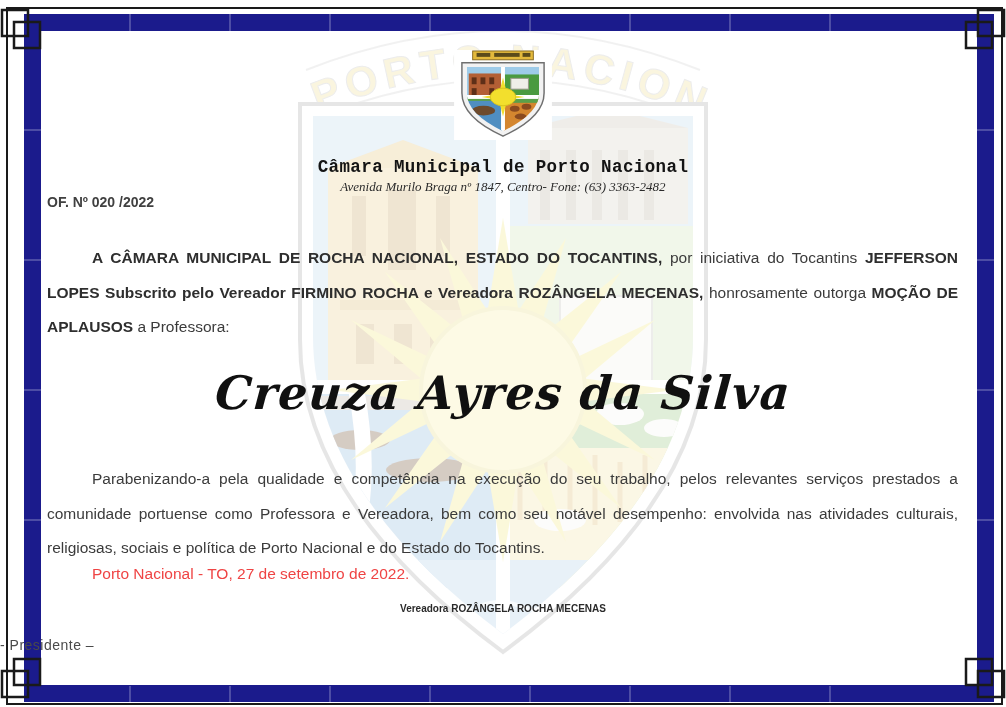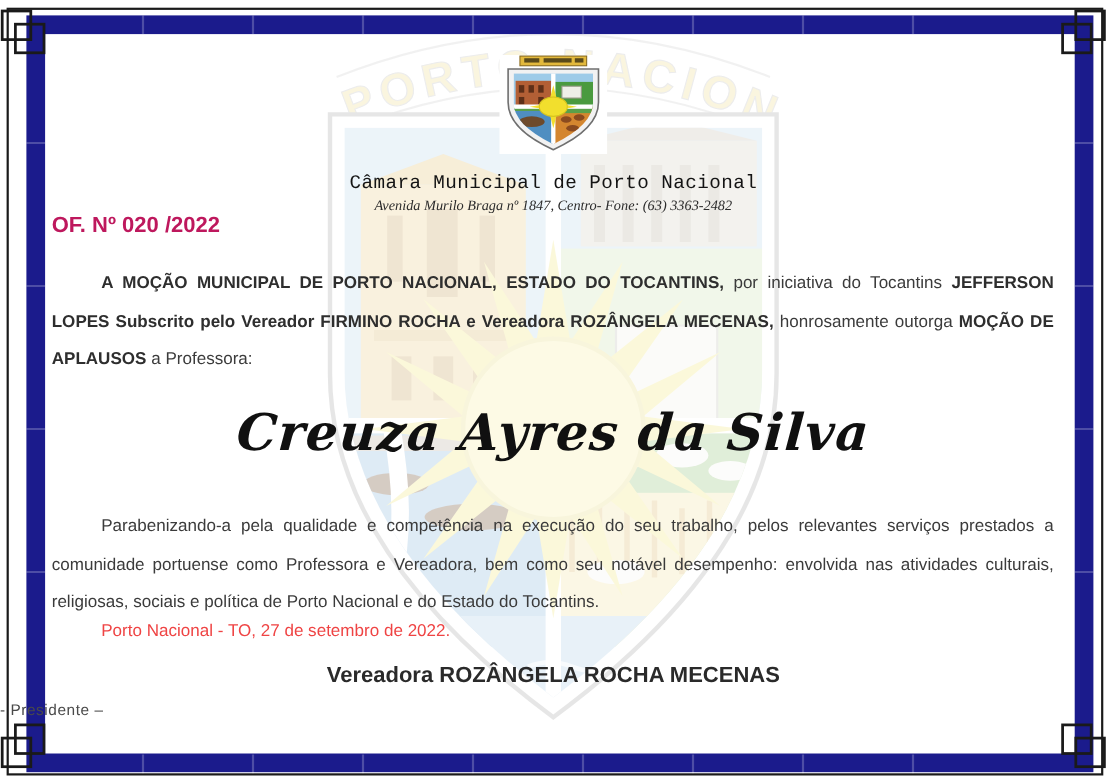--- a/index.html
+++ b/index.html
@@ -10,50 +10,50 @@
   .layer{position:absolute;left:0;top:0;width:100%;height:100%;}
   
   .crest-box{position:absolute;left:453px;top:50px;width:100px;height:90px;}
   .hdr-branch{
     position:absolute;left:0;top:139px;width:1006px;text-align:center;
     font-weight:700;font-size:17px;color:#1c1c1c;letter-spacing:.3px;
   }
   .hdr-org{
     position:absolute;left:0;top:157px;width:1006px;text-align:center;
     font-family:"Liberation Mono","DejaVu Sans Mono",monospace;
-    font-weight:400;font-size:17.5px;color:#141414;letter-spacing:.4px;
+    font-weight:700;font-size:17.5px;color:#141414;letter-spacing:.4px;
   }
   .hdr-address{
     position:absolute;left:0;top:179px;width:1006px;text-align:center;
     font-family:"Liberation Serif",serif;font-style:italic;font-weight:400;
     font-size:13px;color:#2b2b2b;
   }
   .ref-number{
-    position:absolute;left:47px;top:194px;font-weight:700;font-size:20px;color:#be185d;
+    position:absolute;left:47px;top:194px;font-weight:700;font-size:14px;color:#404040;
   }
   
   .para{
     position:absolute;left:47px;width:911px;color:#3b3b3b;font-size:15.5px;
     line-height:34.5px;text-align:justify;
   }
   .para.p1{top:241px;text-indent:45px;}
   .para.p2{top:462px;text-indent:45px;}
   .b{font-weight:700;color:#2e2e2e;}
   .honoree{
     position:absolute;left:0;top:366px;width:1006px;text-align:center;
     font-family:"DejaVu Serif",serif;font-style:italic;font-weight:700;
     font-size:46px;color:#101010;letter-spacing:1px;transform:skewX(-4deg);
   }
   .date-line{
     position:absolute;left:47px;top:565px;width:911px;padding-left:45px;
     box-sizing:border-box;color:#ef4444;font-size:15.5px;
   }
   .sig-name{
     position:absolute;left:0;top:603px;width:1006px;text-align:center;
-    font-weight:700;font-size:20px;color:#2a2a2a;
+    font-weight:700;font-size:10px;color:#2a2a2a;
   }
   .sig-title{
     position:absolute;left:0;top:637px;width:1006px;text-align:left;
     font-size:14px;color:#4a4a4a;letter-spacing:.5px;
   }
   .wm{opacity:.28;pointer-events:none;}
 </style>
 </head>
 <body>
 
@@ -203,21 +203,21 @@
       </g>
       <ellipse cx="50" cy="48" rx="13" ry="9" fill="#f2df2d" stroke="#d8c41f" stroke-width="1"></ellipse>
     </g>
   </svg>
 
   <div class="hdr-org">Câmara Municipal de Porto Nacional</div>
   <div class="hdr-address">Avenida Murilo Braga nº 1847, Centro- Fone: (63) 3363-2482</div>
 
   <div class="ref-number">OF. Nº 020 /2022</div>
 
-  <div class="para p1"><span class="b">A MOÇÃO MUNICIPAL DE PORTO NACIONAL, ESTADO DO TOCANTINS,</span><span> por iniciativa do Tocantins </span><span class="b">JEFFERSON LOPES Subscrito pelo Vereador FIRMINO ROCHA e Vereadora ROZÂNGELA MECENAS,</span><span> honrosamente outorga </span><span class="b">MOÇÃO DE APLAUSOS</span><span> a Professora:</span></div>
+  <div class="para p1"><span class="b">A CÂMARA MUNICIPAL DE ROCHA NACIONAL, ESTADO DO TOCANTINS,</span><span> por iniciativa do Tocantins </span><span class="b">JEFFERSON LOPES Subscrito pelo Vereador FIRMINO ROCHA e Vereadora ROZÂNGELA MECENAS,</span><span> honrosamente outorga </span><span class="b">MOÇÃO DE APLAUSOS</span><span> a Professora:</span></div>
 
   <div class="honoree">Creuza Ayres da Silva</div>
 
   <div class="para p2">Parabenizando-a pela qualidade e competência na execução do seu trabalho, pelos relevantes serviços prestados a comunidade portuense como Professora e Vereadora, bem como seu notável desempenho: envolvida nas atividades culturais, religiosas, sociais e política de Porto Nacional e do Estado do Tocantins.</div>
 
   <div class="date-line">Porto Nacional - TO, 27 de setembro de 2022.</div>
 
   <div class="sig-name">Vereadora ROZÂNGELA ROCHA MECENAS</div>
   <div class="sig-title">- Presidente –</div>
 

